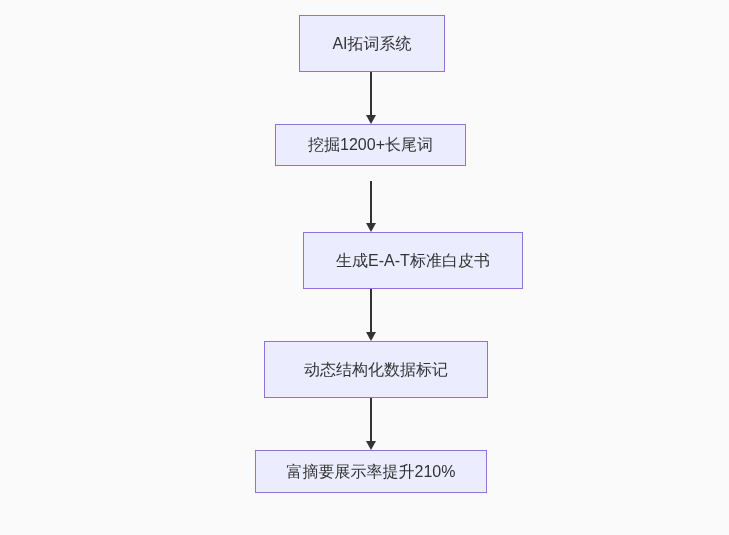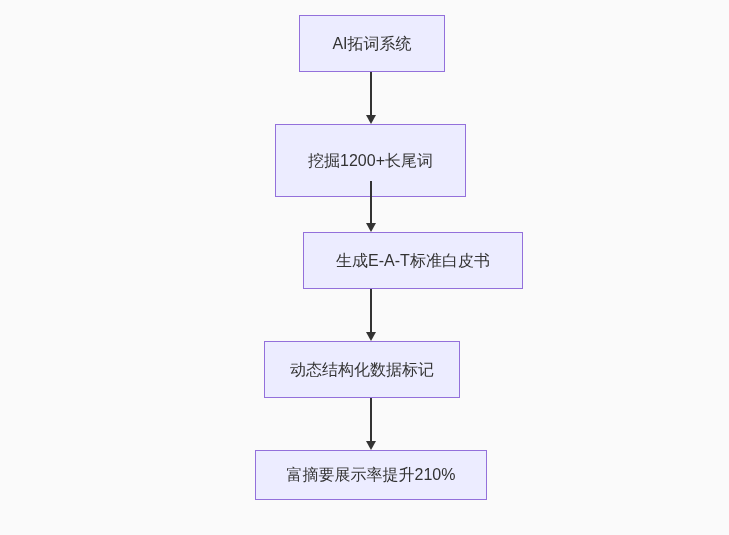--- a/index.html
+++ b/index.html
@@ -27,24 +27,24 @@
     color: var(--text);
     font-size: 16px;
     display: flex;
     align-items: center;
     justify-content: center;
     text-align: center;
     line-height: 1.2;
     white-space: nowrap;
   }
   .node-1 { left: 299px; top: 15px;  width: 146px; height: 57px; }
-  .node-2 { left: 275px; top: 124px; width: 191px; height: 73px; }
+  .node-2 { left: 275px; top: 124px; width: 191px; height: 42px; }
   .node-3 { left: 262px; top: 232px; width: 220px; height: 57px; margin-left: 41px; }
-  .node-4 { left: 264px; top: 341px; width: 196px; height: 57px; }
-  .node-5 { left: 255px; top: 450px; width: 232px; height: 50px; }
+  .node-4 { left: 264px; top: 341px; width: 224px; height: 57px; }
+  .node-5 { left: 255px; top: 450px; width: 232px; height: 43px; }
 
   .arrow {
     position: absolute;
     left: 365px; 
     width: 12px;
   }
   .arrow-1 { top: 72px;  height: 52px; }
   .arrow-2 { top: 181px; height: 51px; }
   .arrow-3 { top: 289px; height: 52px; }
   .arrow-4 { top: 398px; height: 52px; }

